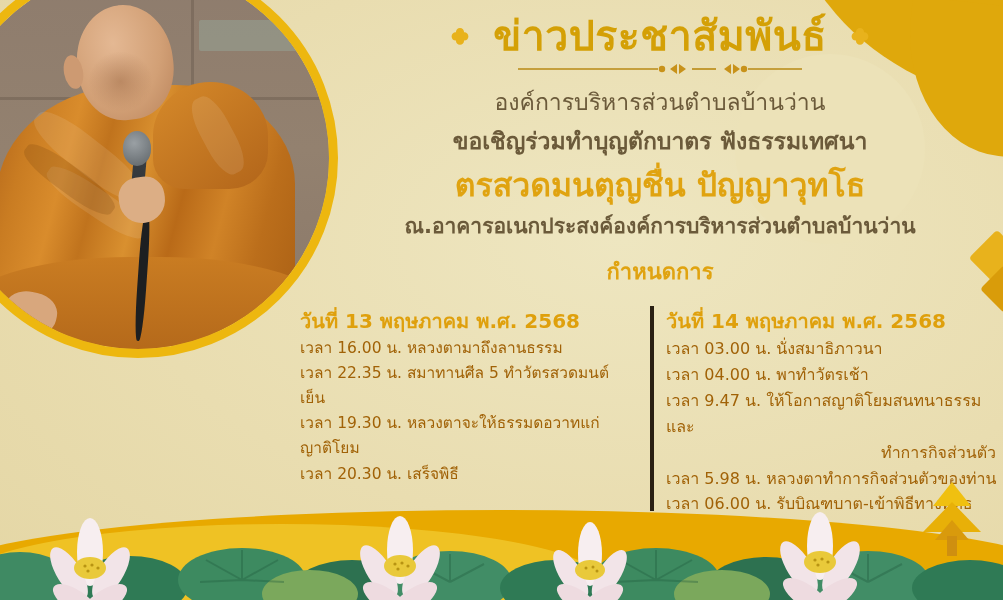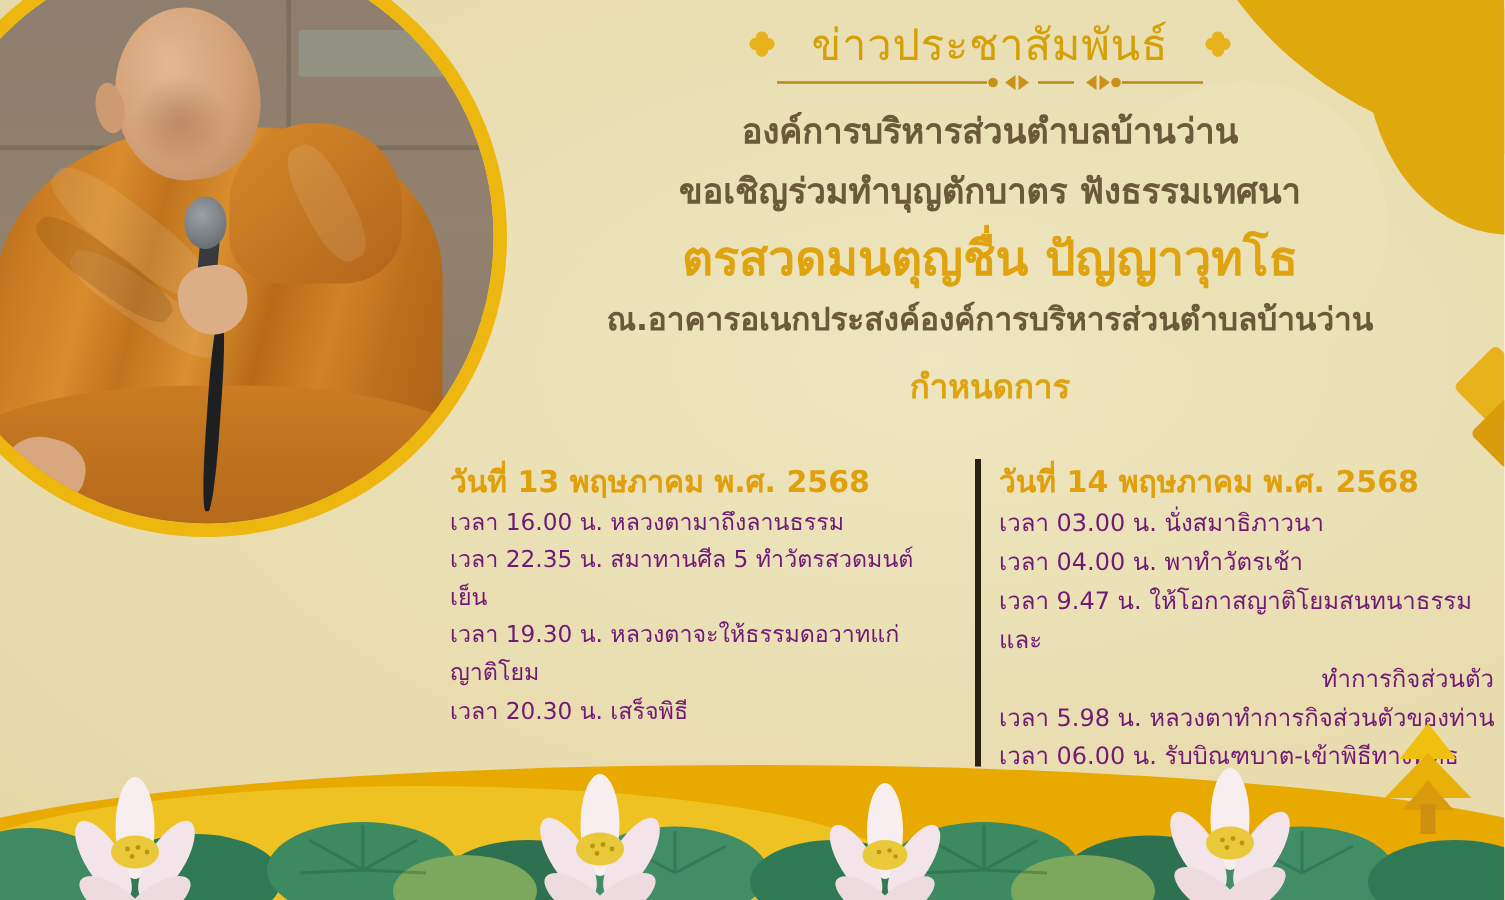--- a/index.html
+++ b/index.html
@@ -192,35 +192,35 @@
     align-items: center;
     justify-content: center;
     gap: 18px;
   }
   .quatrefoil {
     width: 30px;
     height: 30px;
     flex: none;
   }
   .main-title {
-    font-size: 29px;
-    font-weight: normal;
+    font-size: 41px;
+    font-weight: bold;
     color: #d4a006;
     letter-spacing: .5px;
     line-height: 1.12;
     white-space: nowrap;
   }
   .title-rule {
     margin: 2px auto 6px;
     width: 300px;
     height: 14px;
   }
   .org-line {
     font-size: 23px;
-    font-weight: bold;
+    font-weight: normal;
     color: #6b5a3a;
     line-height: 1.45;
   }
   .invite-line {
     font-size: 23px;
     font-weight: bold;
     color: #6b5a3a;
     line-height: 1.6;
     margin-top: 4px;
   }
@@ -273,21 +273,21 @@
   .day-heading {
     font-size: 20px;
     font-weight: bold;
     color: #dfa00c;
     line-height: 1.5;
     margin-bottom: 0;
   }
   .items { }
   .item {
     font-size: 15.5px;
-    color: #701a75;
+    color: #a16207;
     line-height: 1.62;
     white-space: pre-wrap;
   }
   .item.cont {
     text-align: right;
     padding-right: 4px;
   }
   .col-right .item { font-size: 16px; }
 
   

